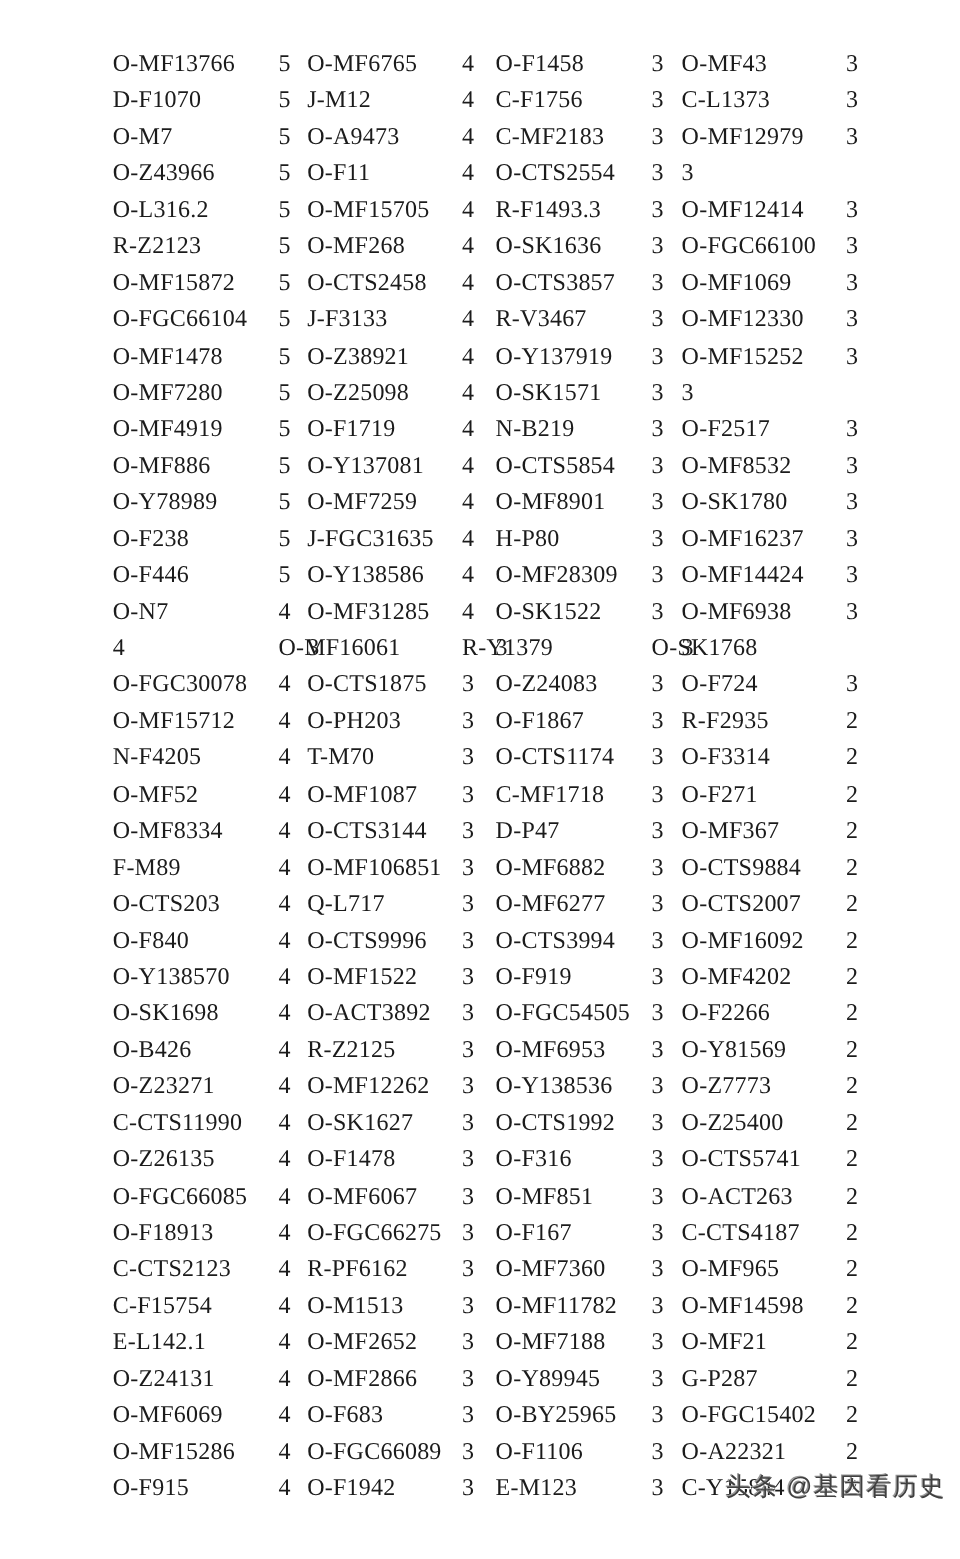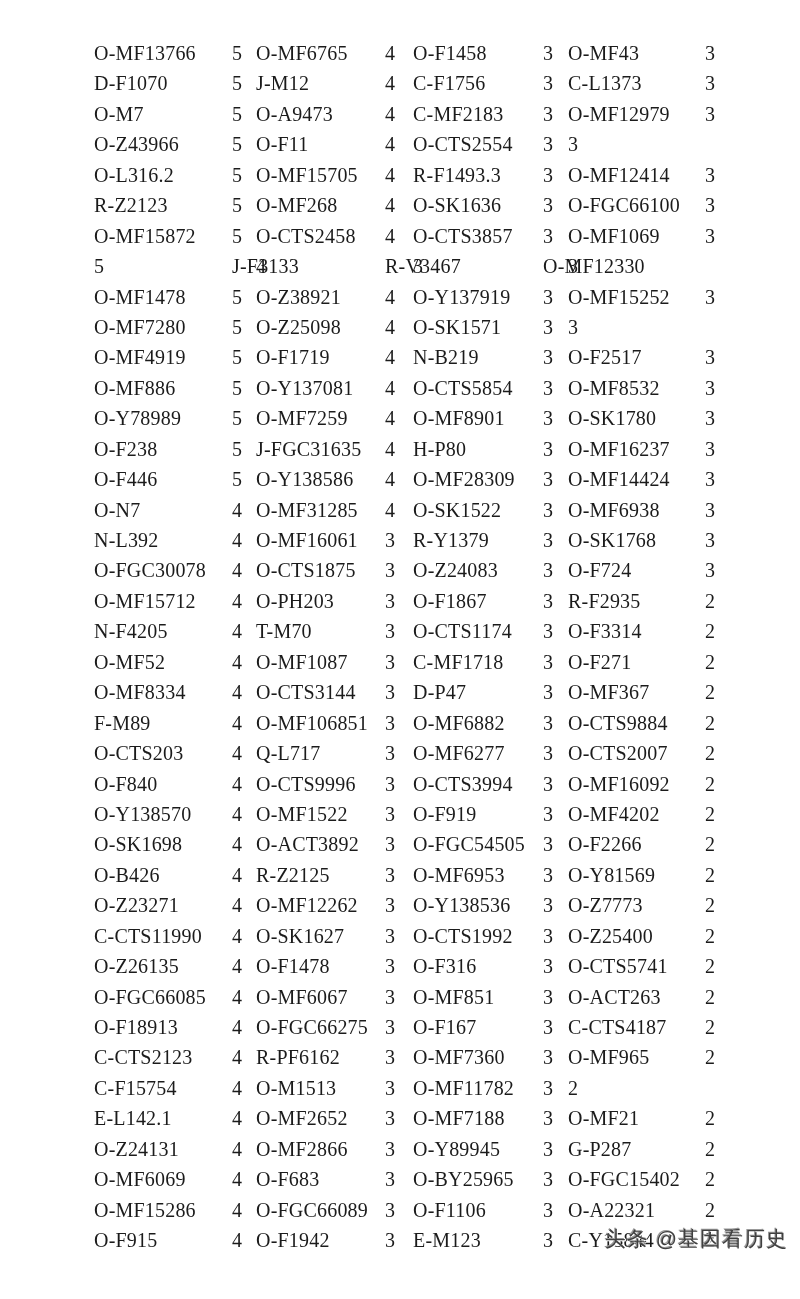--- a/index.html
+++ b/index.html
@@ -113,20 +113,21 @@
         <span class="name">O-MF15872</span>
         <span class="cnt">5</span>
         <span class="name">O-CTS2458</span>
         <span class="cnt">4</span>
         <span class="name">O-CTS3857</span>
         <span class="cnt">3</span>
         <span class="name">O-MF1069</span>
         <span class="cnt">3</span>
       </div>
       <div class="row">
+        <span class="name">O-FGC66104</span>
         <span class="cnt">5</span>
         <span class="name">J-F3133</span>
         <span class="cnt">4</span>
         <span class="name">R-V3467</span>
         <span class="cnt">3</span>
         <span class="name">O-MF12330</span>
         <span class="cnt">3</span>
       </div>
       <div class="row">
         <span class="name">O-MF1478</span>
@@ -201,21 +202,20 @@
         <span class="name">O-N7</span>
         <span class="cnt">4</span>
         <span class="name">O-MF31285</span>
         <span class="cnt">4</span>
         <span class="name">O-SK1522</span>
         <span class="cnt">3</span>
         <span class="name">O-MF6938</span>
         <span class="cnt">3</span>
       </div>
       <div class="row">
-        <span class="name">N-L392</span>
         <span class="cnt">4</span>
         <span class="name">O-MF16061</span>
         <span class="cnt">3</span>
         <span class="name">R-Y1379</span>
         <span class="cnt">3</span>
         <span class="name">O-SK1768</span>
         <span class="cnt">3</span>
       </div>
       <div class="row">
         <span class="name">O-FGC30078</span>
@@ -387,20 +387,21 @@
         <span class="name">O-MF965</span>
         <span class="cnt">2</span>
       </div>
       <div class="row">
         <span class="name">C-F15754</span>
         <span class="cnt">4</span>
         <span class="name">O-M1513</span>
         <span class="cnt">3</span>
         <span class="name">O-MF11782</span>
         <span class="cnt">3</span>
+        <span class="name">O-MF14598</span>
         <span class="cnt">2</span>
       </div>
       <div class="row">
         <span class="name">E-L142.1</span>
         <span class="cnt">4</span>
         <span class="name">O-MF2652</span>
         <span class="cnt">3</span>
         <span class="name">O-MF7188</span>
         <span class="cnt">3</span>
         <span class="name">O-MF21</span>

